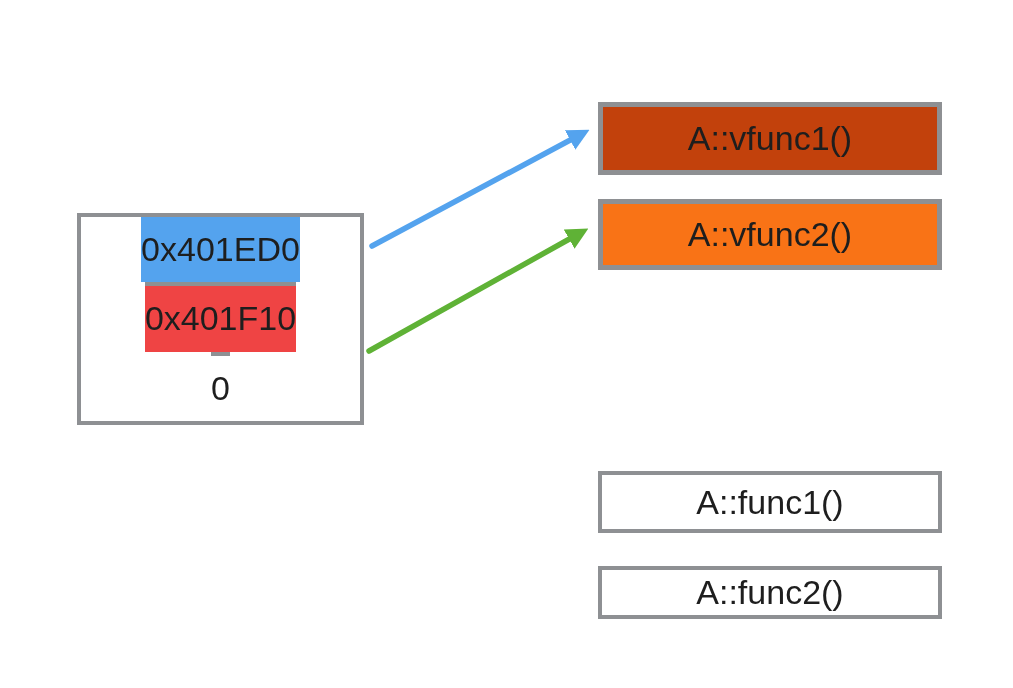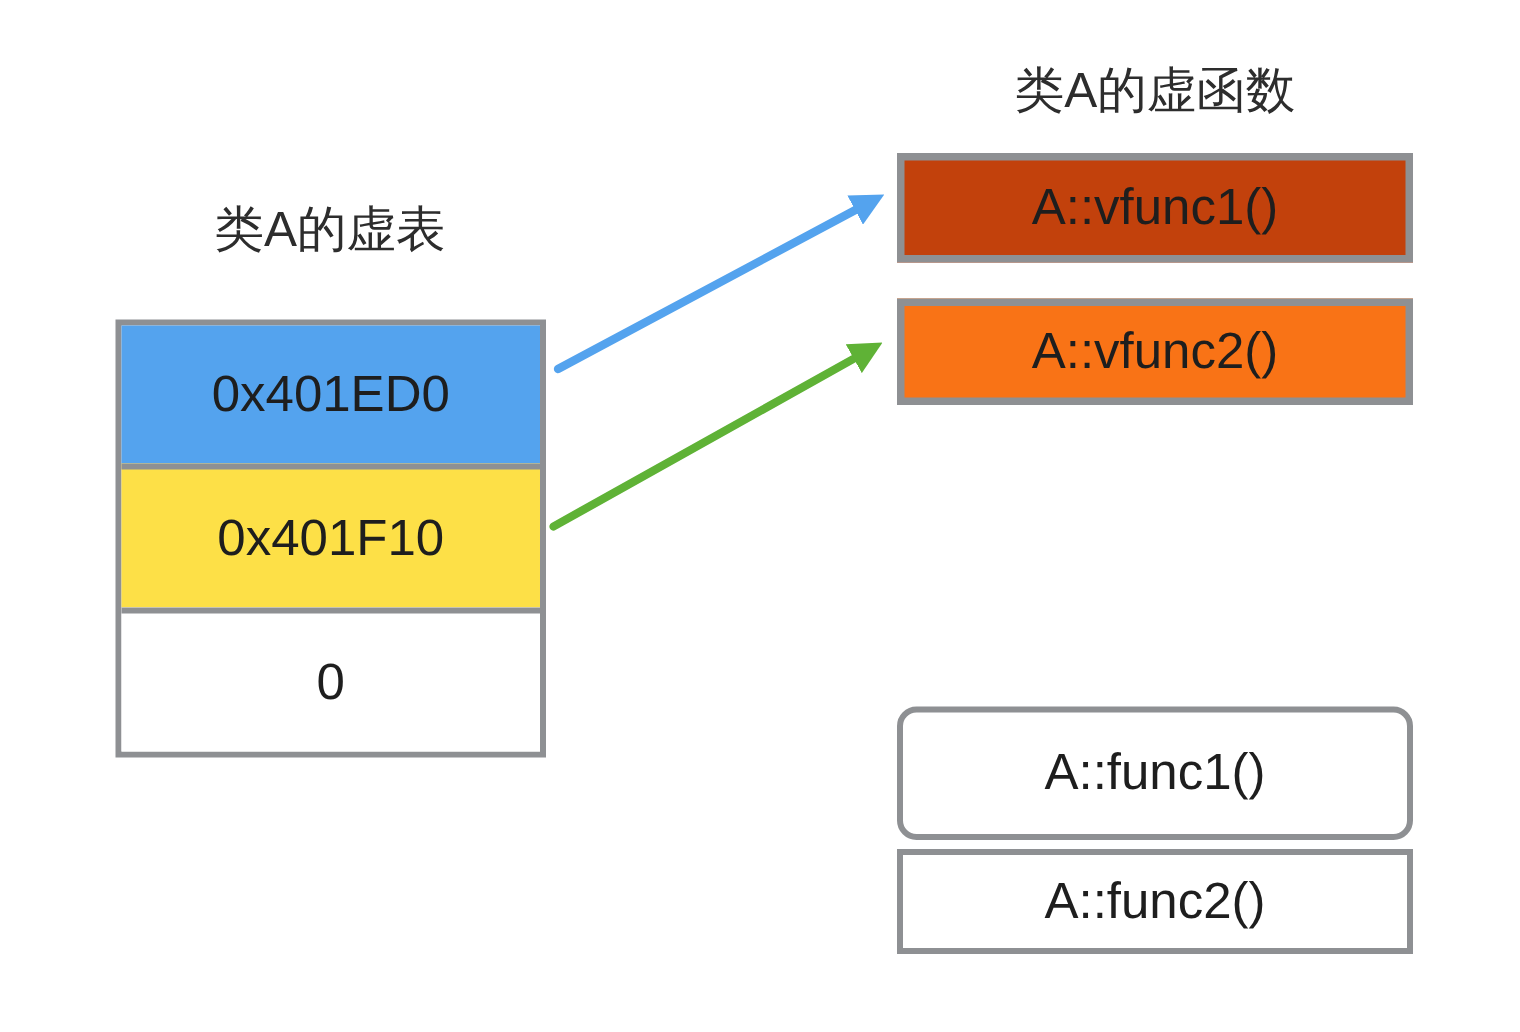--- a/index.html
+++ b/index.html
@@ -20,57 +20,58 @@
     color: #2d2d2d;
     white-space: nowrap;
   }
   .title-vtable   { left: 80px;  top: 131px; width: 280px; }
   .title-vfuncs   { left: 598px; top: 38px;  width: 344px; }
   .title-nvfuncs  { left: 608px; top: 392px; width: 344px; }
 
   .vtable {
     position: absolute;
     left: 77px; top: 213px;
-    width: 287px; height: 292px;
+    width: 287px; height: 212px;
     box-sizing: border-box;
     border: 4px solid #8e9093;
     display: flex;
     flex-direction: column;
     background: #ffffff;
+    align-items: center;
   }
   .vtable .row {
     flex: 1;
     display: flex;
     align-items: center;
     justify-content: center;
     font-size: 34px;
     color: #1e1e1e;
   }
   .vtable .row + .row { border-top: 4px solid #8e9093; }
   .row-blue  { background: #54a3ee; }
-  .row-green { background: #fde047; }
+  .row-green { background: #ef4444; }
   .row-white { background: #ffffff; }
 
   .fnbox {
     position: absolute;
     left: 598px;
     width: 344px;
     box-sizing: border-box;
     border: 5px solid #8e9093;
     display: flex;
     align-items: center;
     justify-content: center;
     font-size: 34px;
     color: #1e1e1e;
     background: #ffffff;
   }
   .fnbox-vfunc1 { top: 102px; height: 73px; background: #c2410c; }
   .fnbox-vfunc2 { top: 199px; height: 71px; background: #f97316; }
-  .fnbox-func1  { top: 471px; height: 89px; border-width: 4px; border-radius: 13px; }
-  .fnbox-func2  { top: 566px; height: 70px; border-width: 4px; }
+  .fnbox-func1  { top: 471px; height: 62px; border-width: 4px; }
+  .fnbox-func2  { top: 566px; height: 53px; border-width: 4px; }
 
   .arrow-layer {
     position: absolute;
     left: 0; top: 0;
     width: 1013px; height: 688px;
     pointer-events: none;
   }
   .arrow-blue  { stroke: #54a3ee; }
   .arrow-green { stroke: #5fb236; }
   .head-blue   { fill: #54a3ee; }
@@ -87,29 +88,27 @@
         <path d="M0,0 L10,5 L0,10 z" class="head-blue"></path>
       </marker>
       <marker id="headGreen" viewBox="0 0 10 10" refX="2" refY="5" markerWidth="4" markerHeight="4" orient="auto">
         <path d="M0,0 L10,5 L0,10 z" class="head-green"></path>
       </marker>
     </defs>
     <line class="arrow-blue" x1="372" y1="246" x2="574" y2="138" stroke-width="5.5" stroke-linecap="round" marker-end="url(#headBlue)"></line>
     <line class="arrow-green" x1="369" y1="351" x2="573" y2="237" stroke-width="5.5" stroke-linecap="round" marker-end="url(#headGreen)"></line>
   </svg>
 
-  <div class="title title-vtable">类A的虚表</div>
 
   <div class="vtable">
     <div class="row row-blue">0x401ED0</div>
     <div class="row row-green">0x401F10</div>
     <div class="row row-white">0</div>
   </div>
 
-  <div class="title title-vfuncs">类A的虚函数</div>
 
   <div class="fnbox fnbox-vfunc1">A::vfunc1()</div>
   <div class="fnbox fnbox-vfunc2">A::vfunc2()</div>
 
 
   <div class="fnbox fnbox-func1">A::func1()</div>
   <div class="fnbox fnbox-func2">A::func2()</div>
 
 </div>
 

